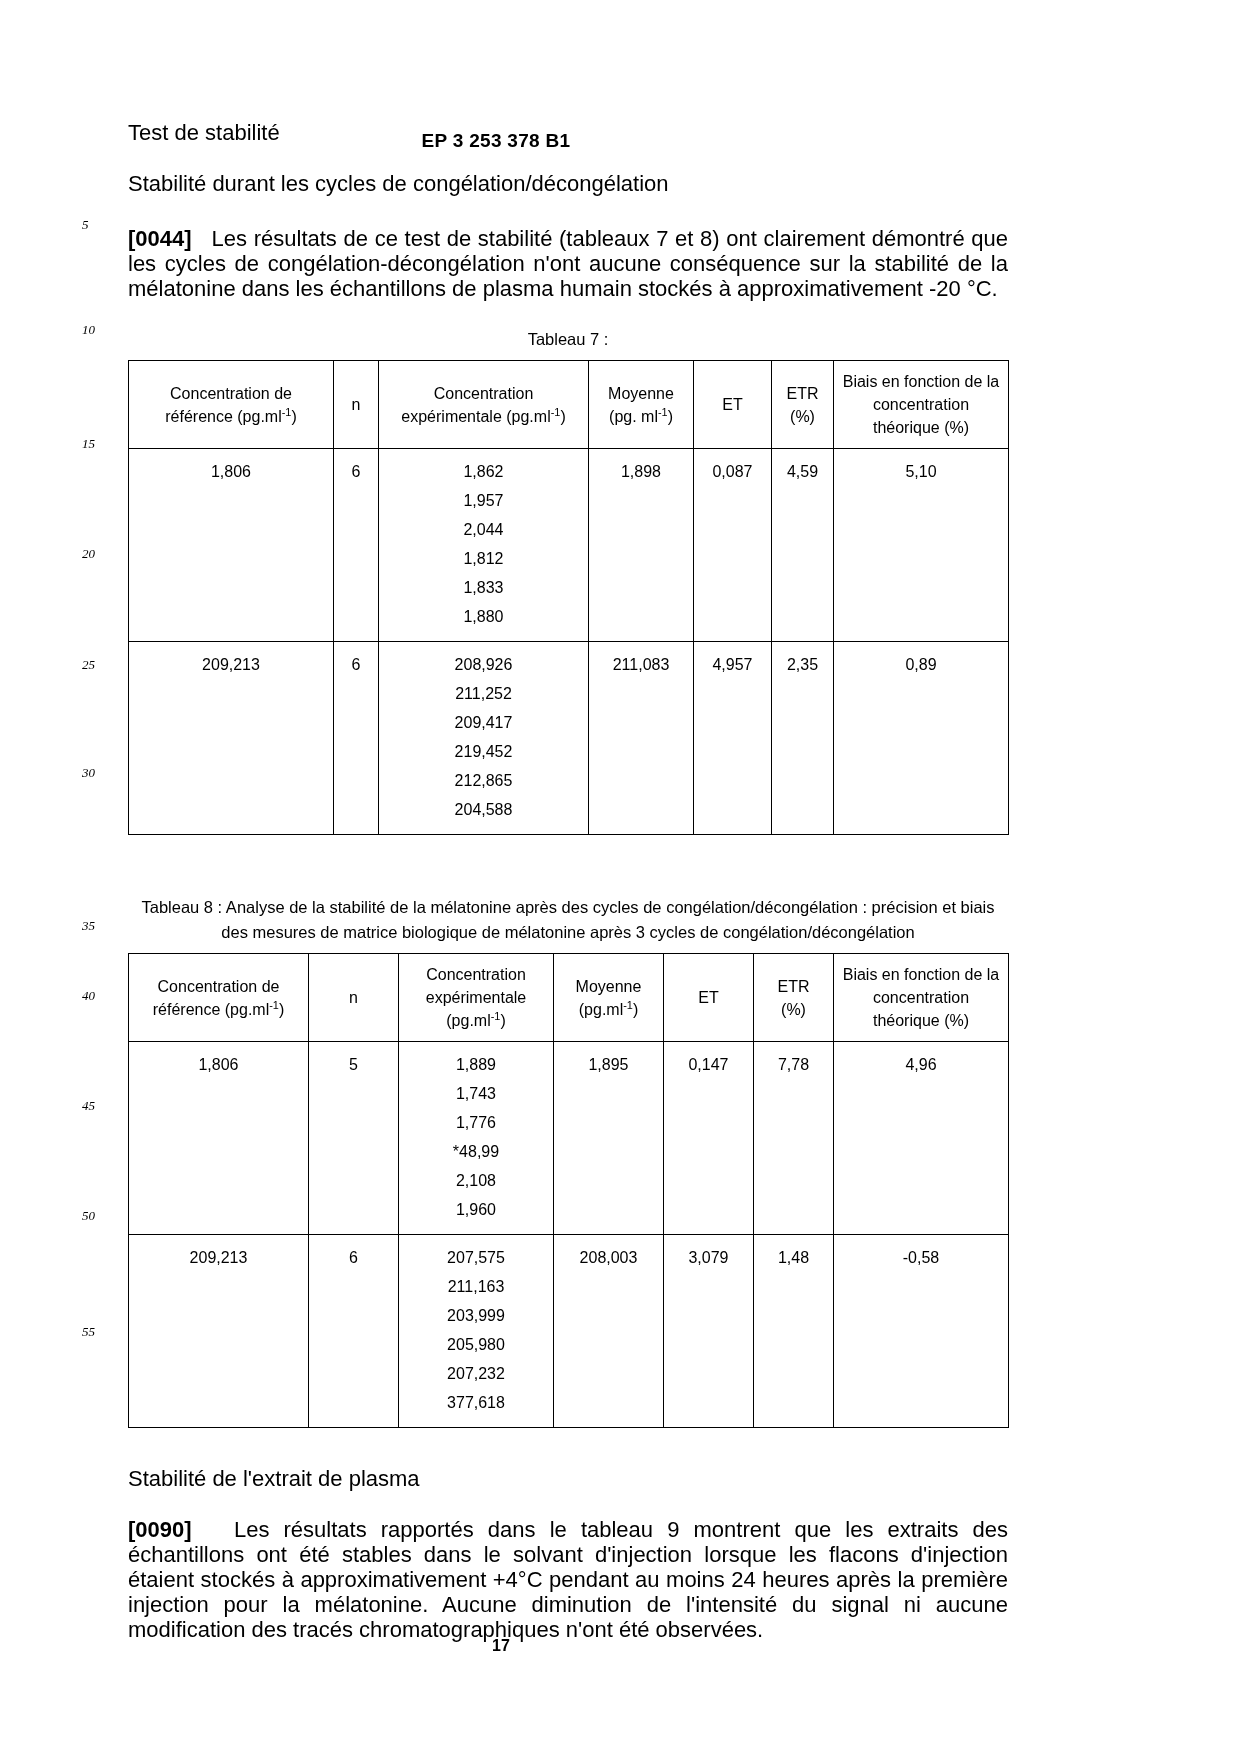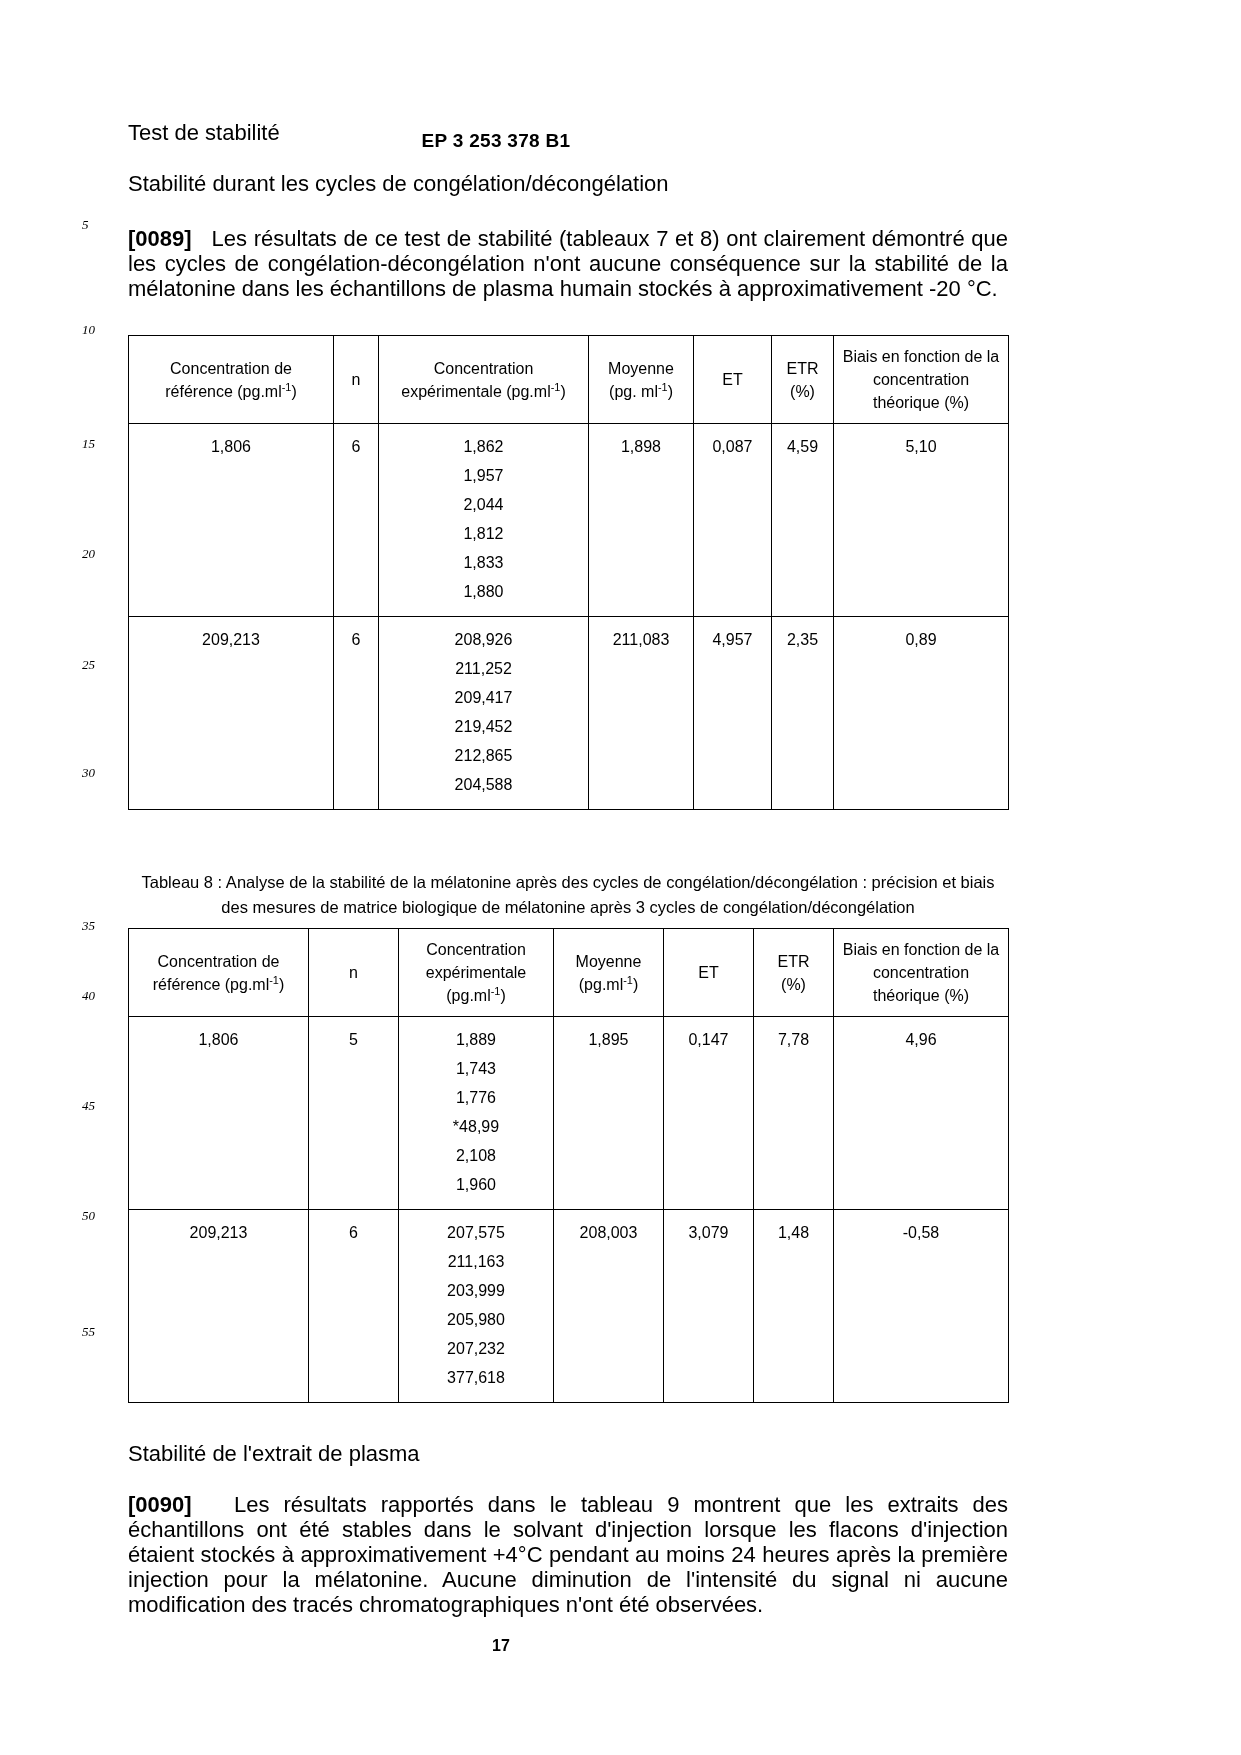--- a/index.html
+++ b/index.html
@@ -129,24 +129,25 @@
   <div class="content">
 
     <p class="para plain">Test de stabilité</p>
 
     <div class="spacer-26"></div>
 
     <p class="para plain">Stabilité durant les cycles de congélation/décongélation</p>
 
     <div class="spacer-30"></div>
 
-    <p class="para"><span class="bold">[0089]</span>&nbsp;&nbsp;&nbsp;<span>Les résultats de ce test de stabilité (tableaux 7 et 8) ont clairement démontré que les cycles de congélation-décongélation n'ont aucune conséquence sur la stabilité de la mélatonine dans les échantillons de plasma humain stockés à approximativement -20 °C.</span></p>
+    <p class="para"><span class="bold">[0044]</span>&nbsp;&nbsp;&nbsp;<span>Les résultats de ce test de stabilité (tableaux 7 et 8) ont clairement démontré que les cycles de congélation-décongélation n'ont aucune conséquence sur la stabilité de la mélatonine dans les échantillons de plasma humain stockés à approximativement -20 °C.</span></p>
 
     <div class="spacer-26"></div>
 
+    <p class="tbl-caption">Tableau 7 :</p>
 
     <div style="height:8px;"></div>
 
     <table class="data">
       <colgroup>
         <col style="width:205px;">
         <col style="width:45px;">
         <col style="width:210px;">
         <col style="width:105px;">
         <col style="width:78px;">

